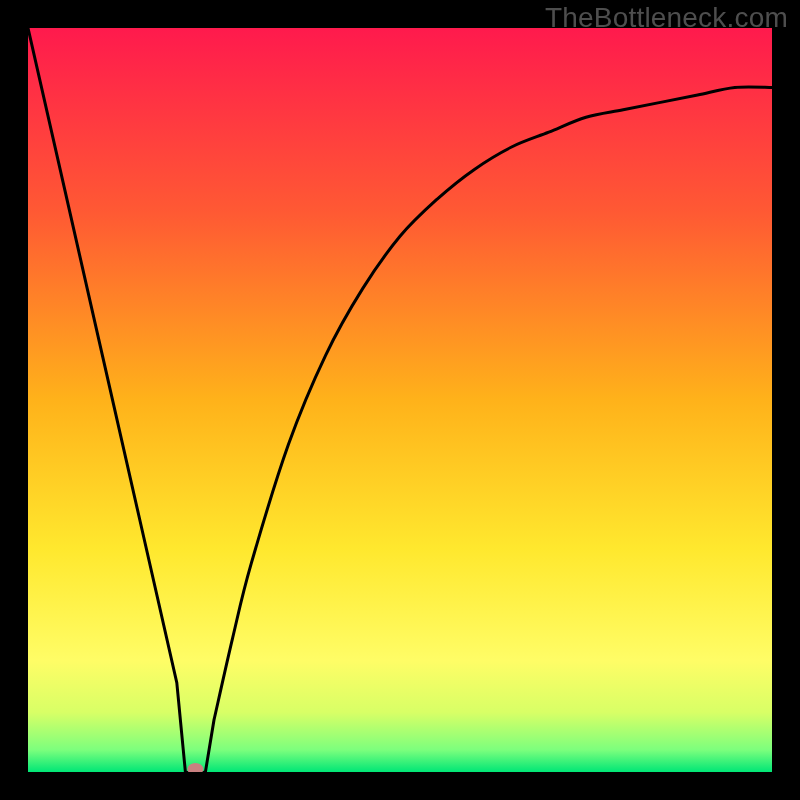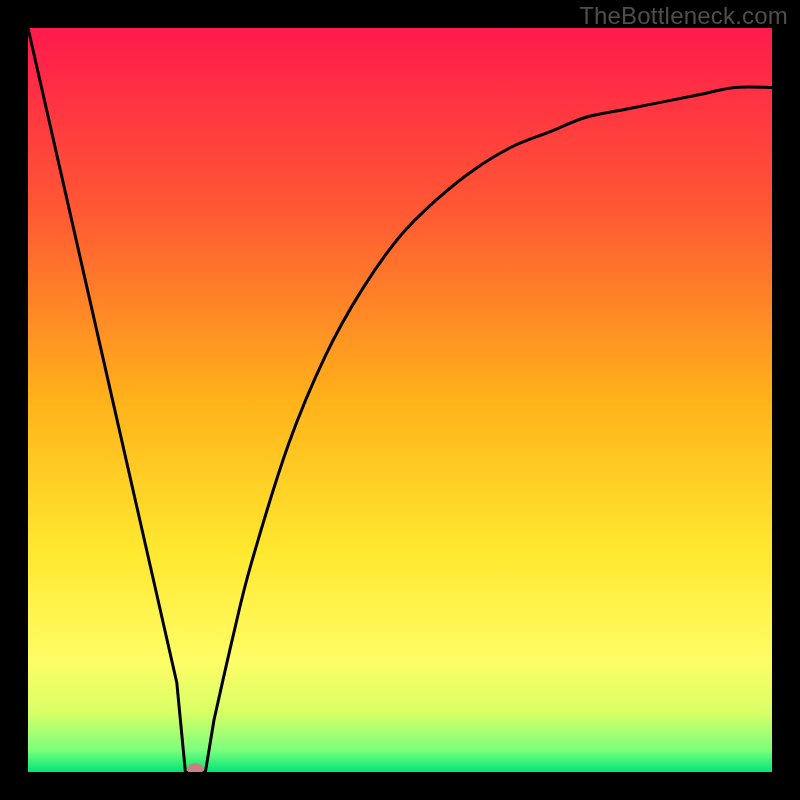--- a/index.html
+++ b/index.html
@@ -8,21 +8,21 @@
     width: 800px;
     height: 800px;
     background: #000;
     position: relative;
   }
   .watermark {
     position: absolute;
     top: 2px;
     right: 12px;
     font-family: Arial, Helvetica, sans-serif;
-    font-size: 24px;
+    font-size: 28px;
     font-weight: 500;
     color: #4e4e4e;
     letter-spacing: 0.2px;
     text-align: right;
   }
   .plot {
     position: absolute;
     left: 28px;
     top: 28px;
     width: 744px;

